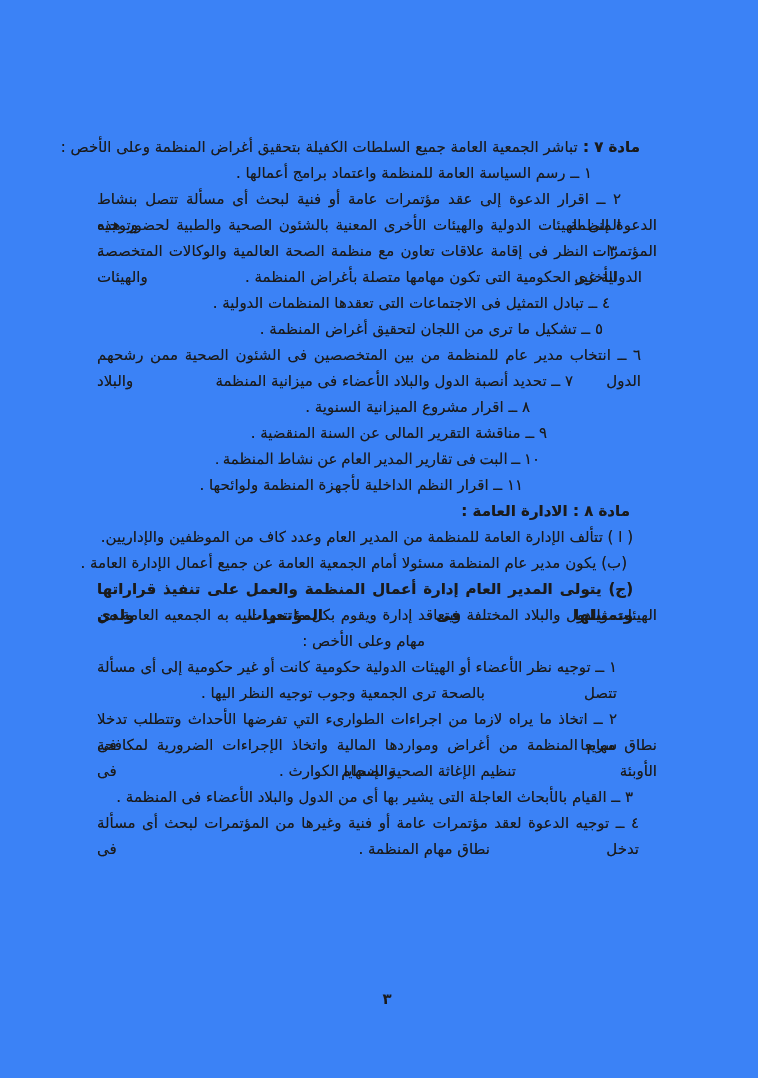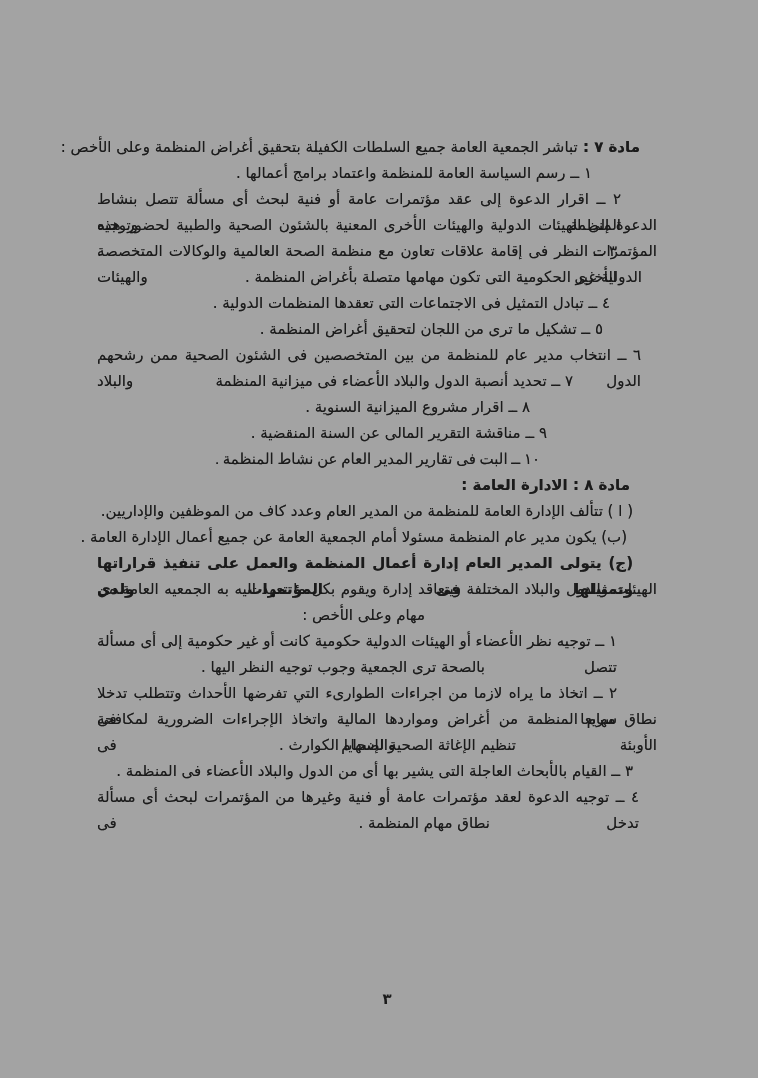--- a/index.html
+++ b/index.html
@@ -7,21 +7,21 @@
     padding: 0;
     width: 758px;
     height: 1078px;
     background: #ffffff;
     font-family: "DejaVu Sans", sans-serif;
   }
   .page {
     position: relative;
     width: 758px;
     height: 1078px;
-    background: #a3a3a3;
+    background: #3b82f6;
     overflow: hidden;
     color: #1b1b1b;
   }
   .text-block {
     position: absolute;
     top: 134px;
     right: 101px;
     width: 560px;
     direction: rtl;
   }
@@ -64,20 +64,21 @@
       <div class="line fill" style="padding-right: 0px;">الدعوة إلى الهيئات الدولية والهيئات الأخرى المعنية بالشئون الصحية والطبية لحضور هذه المؤتمرات .</div>
       <div class="line fill" style="padding-right: 40px;">٣ ــ النظر فى إقامة علاقات تعاون مع منظمة الصحة العالمية والوكالات المتخصصة الأخرى والهيئات</div>
       <div class="line" style="padding-right: 15px;">الدولية غير الحكومية التى تكون مهامها متصلة بأغراض المنظمة .</div>
       <div class="line" style="padding-right: 47px;">٤ ــ تبادل التمثيل فى الاجتماعات التى تعقدها المنظمات الدولية .</div>
       <div class="line" style="padding-right: 54px;">٥ ــ تشكيل ما ترى من اللجان لتحقيق أغراض المنظمة .</div>
       <div class="line fill" style="padding-right: 16px;">٦ ــ انتخاب مدير عام للمنظمة من بين المتخصصين فى الشئون الصحية ممن رشحهم الدول والبلاد</div>
       <div class="line" style="padding-right: 84px;">٧ ــ تحديد أنصبة الدول والبلاد الأعضاء فى ميزانية المنظمة</div>
       <div class="line" style="padding-right: 127px;">٨ ــ اقرار مشروع الميزانية السنوية .</div>
       <div class="line" style="padding-right: 110px;">٩ ــ مناقشة التقرير المالى عن السنة المنقضية .</div>
       <div class="line" style="padding-right: 117px; font-family: Liberation Serif, serif;">١٠ ــ البت فى تقارير المدير العام عن نشاط المنظمة .</div>
+      <div class="line" style="padding-right: 134px;">١١ ــ اقرار النظم الداخلية لأجهزة المنظمة ولوائحها .</div>
       <div class="line" style="padding-right: 27px;"><b>مادة ٨ : الادارة العامة :</b></div>
       <div class="line" style="padding-right: 24px;">( ا ) تتألف الإدارة العامة للمنظمة من المدير العام وعدد كاف من الموظفين والإداريين.</div>
       <div class="line" style="padding-right: 30px;">(ب) يكون مدير عام المنظمة مسئولا أمام الجمعية العامة عن جميع أعمال الإدارة العامة .</div>
       <div class="line fill" style="padding-right: 24px; font-weight: bold;">(ج) يتولى المدير العام إدارة أعمال المنظمة والعمل على تنفيذ قراراتها وتمثيلها فى المؤتمرات ولدى</div>
       <div class="line fill" style="padding-right: 0px;">الهيئات والدول والبلاد المختلفة ويتعاقد إدارة ويقوم بكل ما تعهد اليه به الجمعيه العامة من</div>
       <div class="line" style="padding-right: 232px;">مهام وعلى الأخص :</div>
       <div class="line fill" style="padding-right: 40px;">١ ــ توجيه نظر الأعضاء أو الهيئات الدولية حكومية كانت أو غير حكومية إلى أى مسألة تتصل</div>
       <div class="line" style="padding-right: 172px;">بالصحة ترى الجمعية وجوب توجيه النظر اليها .</div>
       <div class="line fill" style="padding-right: 40px;">٢ ــ اتخاذ ما يراه لازما من اجراءات الطوارىء التي تفرضها الأحداث وتتطلب تدخلا سريعا فى</div>
       <div class="line fill" style="padding-right: 0px;">نطاق مهام المنظمة من أغراض ومواردها المالية واتخاذ الإجراءات الضرورية لمكافحة الأوبئة والإسهام فى</div>

